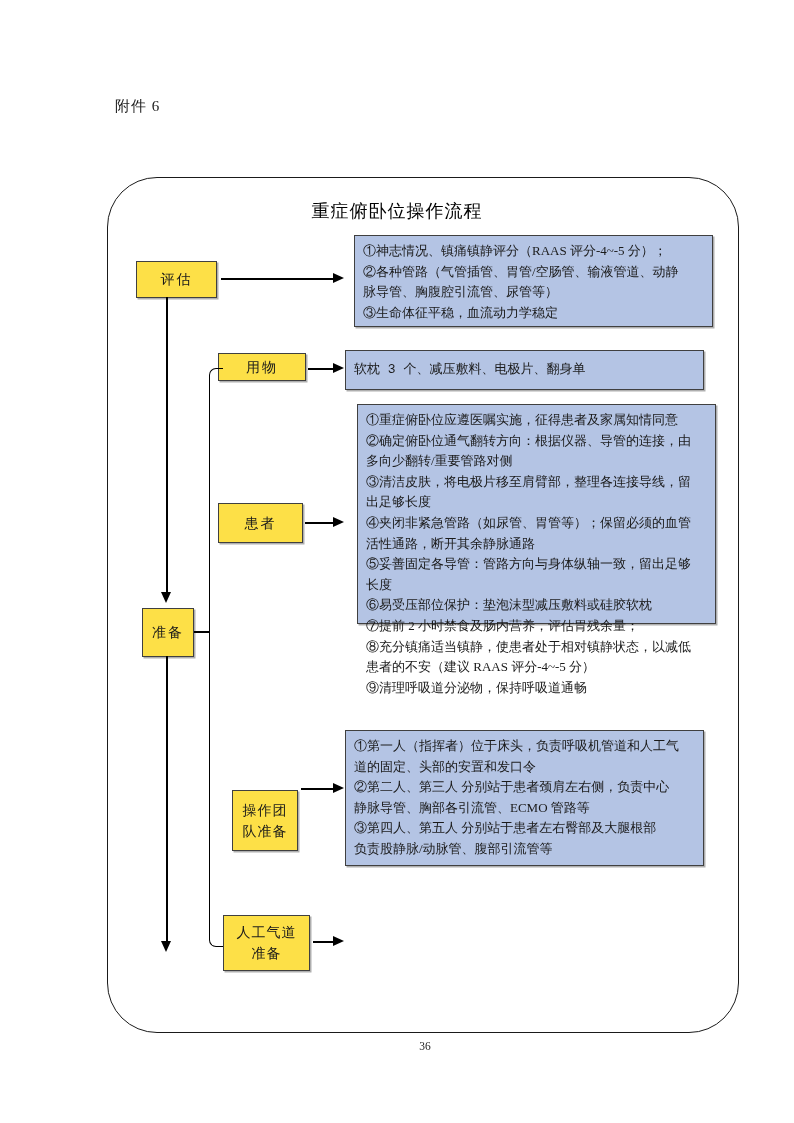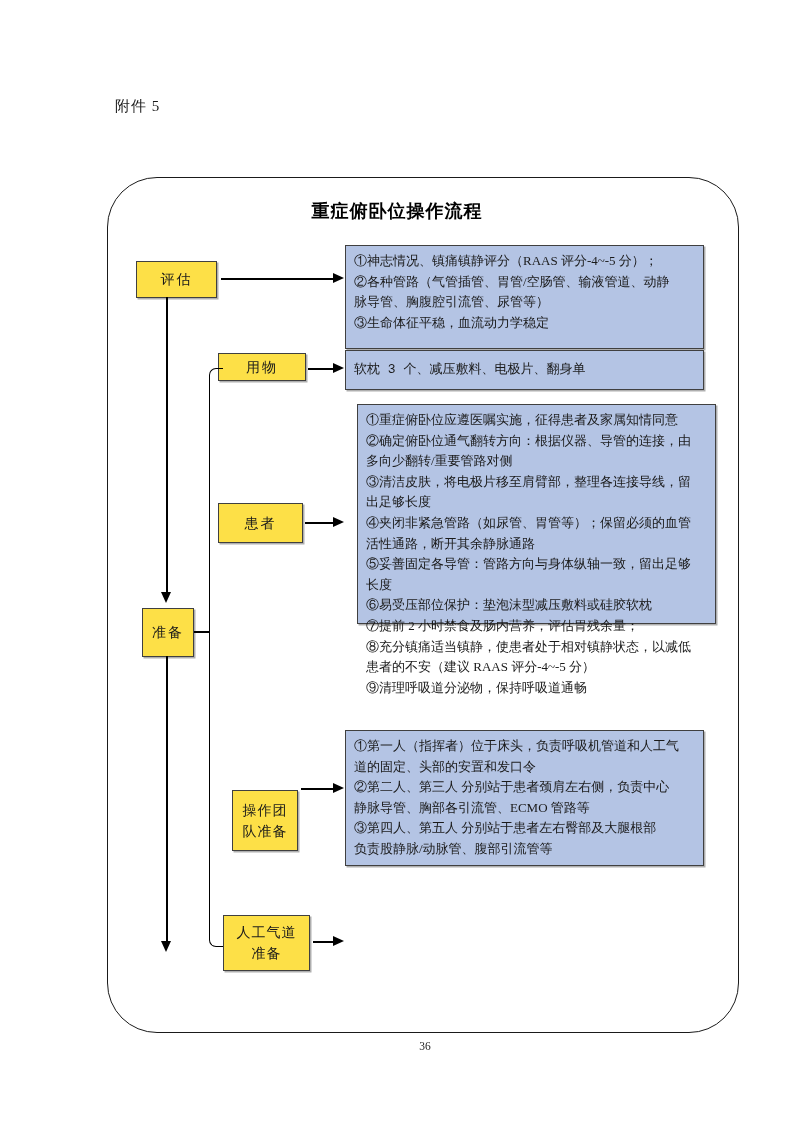--- a/index.html
+++ b/index.html
@@ -19,21 +19,21 @@
   .canvas{
     position:absolute;left:107px;top:177px;
     width:630px;height:854px;
     border:1.4px solid #1a1a1a;
     border-radius:50px;
     background:#ffffff;
   }
   .title{
     position:absolute;left:0;top:199px;width:100%;
     text-align:center;
-    font-size:18px;font-weight:bold;letter-spacing:1px;
+    font-size:18px;font-weight:normal;letter-spacing:1px;
     color:#000;
   }
   .node{
     position:absolute;
     background:#fde047;
     border:1.6px solid #404040;
     box-shadow:1.5px 1.5px 0 rgba(110,110,110,.55);
     display:flex;align-items:center;justify-content:center;
     text-align:center;
     font-size:14px;
@@ -84,41 +84,41 @@
     font-family:Liberation Serif, serif;
     color:#222;
     padding-left:28px;
   }
 </style>
 </head>
 <body>
 
 <div class="page">
 
-  <div class="attach">附件 5</div>
+  <div class="attach">附件 6</div>
 
   <div class="canvas"></div>
 
   <div class="title">重症俯卧位操作流程</div>
 
   <div class="node" style="left:136px;top:261px;width:81px;height:37px;">评估</div>
 
   <div class="node" style="left:142px;top:608px;width:52px;height:49px;">准备</div>
 
   <div class="node" style="left:218px;top:353px;width:88px;height:28px;">用物</div>
 
   <div class="node" style="left:218px;top:503px;width:85px;height:40px;">患者</div>
 
   <div class="node" style="left:232px;top:758px;width:66px;height:61px;letter-spacing:1px;margin-top:32px;">操作团
 队准备</div>
 
   <div class="node" style="left:223px;top:915px;width:87px;height:56px;letter-spacing:1px;">人工气道
 准备</div>
 
-  <div class="detail" style="top:245px;height:104px;">①神志情况、镇痛镇静评分（RAAS 评分-4~-5 分）；
+  <div class="detail" style="top:235px;height:92px;margin-left:9px;">①神志情况、镇痛镇静评分（RAAS 评分-4~-5 分）；
 ②各种管路（气管插管、胃管/空肠管、输液管道、动静
 脉导管、胸腹腔引流管、尿管等）
 ③生命体征平稳，血流动力学稳定</div>
 
   <div class="detail single" style="top:350px;height:40px;">软枕 3 个、减压敷料、电极片、翻身单</div>
 
   <div class="detail" style="top:404px;height:220px;margin-left:12px;">①重症俯卧位应遵医嘱实施，征得患者及家属知情同意
 ②确定俯卧位通气翻转方向：根据仪器、导管的连接，由
 多向少翻转/重要管路对侧
 ③清洁皮肤，将电极片移至肩臂部，整理各连接导线，留

